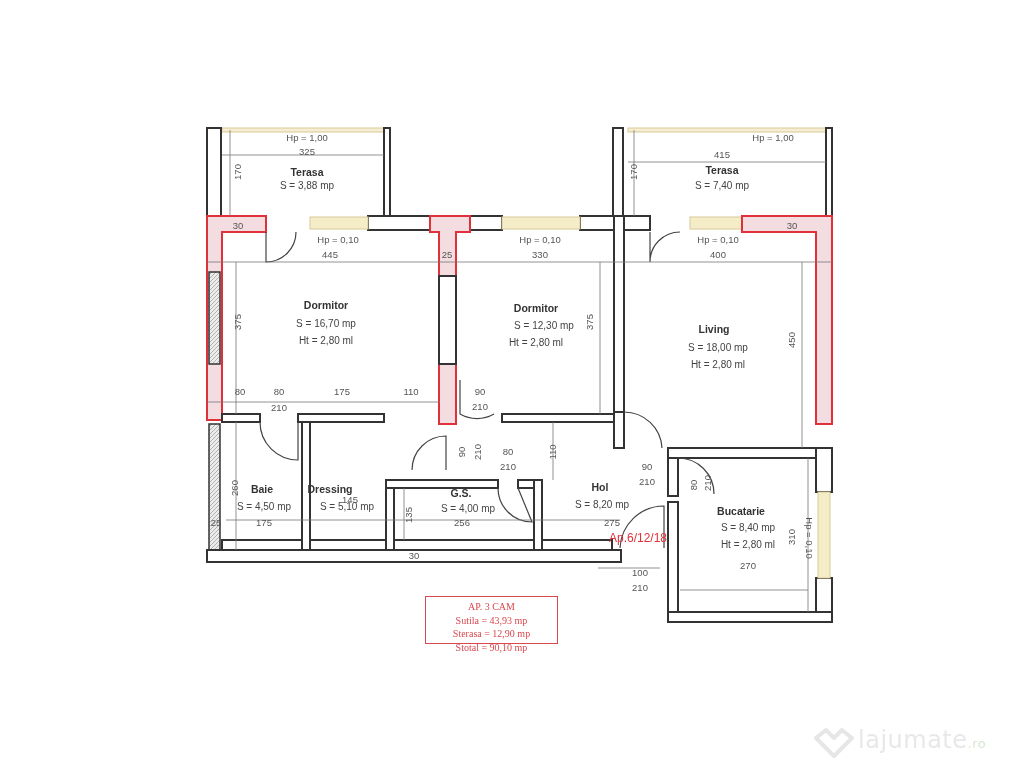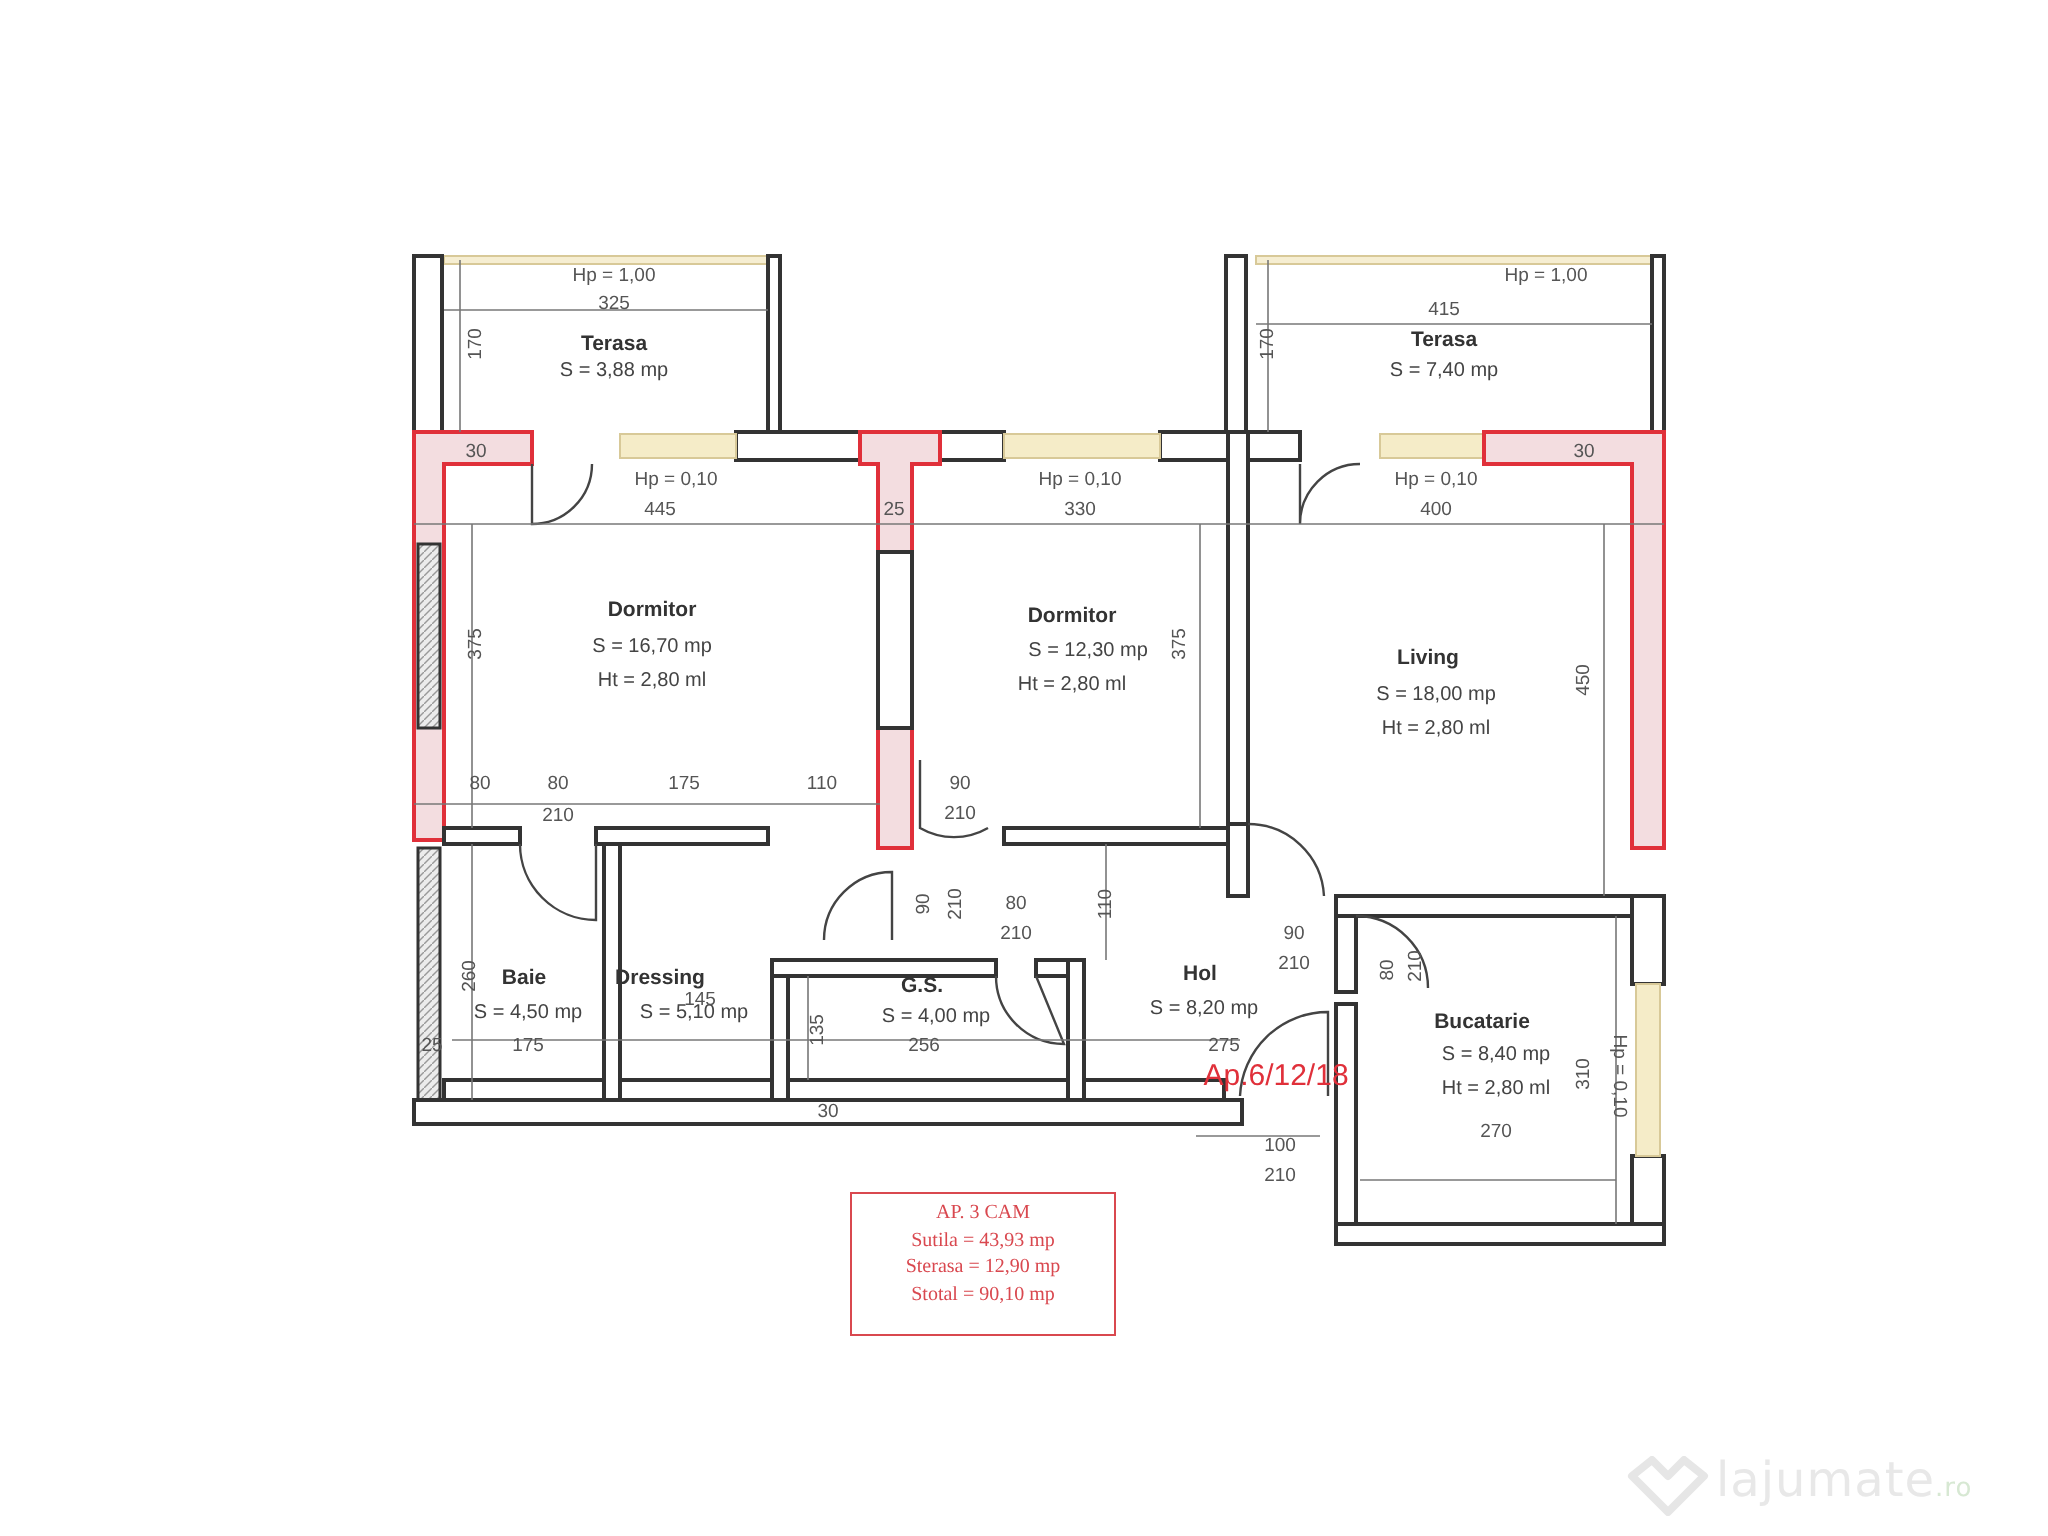--- a/index.html
+++ b/index.html
@@ -5,22 +5,22 @@
   html, body { margin:0; padding:0; background:#ffffff; }
   body { width:1024px; height:768px; position:relative; overflow:hidden;
          font-family:"Liberation Sans", sans-serif; color:#333; }
   svg#plan { position:absolute; left:0; top:0; }
   .lbl { position:absolute; font-size:10px; color:#444; white-space:nowrap;
          transform:translate(-50%,-50%); text-align:center; line-height:1; }
   .lbl.title { font-weight:bold; font-size:10.5px; color:#333; }
   .lbl.dim { font-size:9.5px; color:#555; }
   .lbl.vert { transform:translate(-50%,-50%) rotate(-90deg); }
   .lbl.vert90 { transform:translate(-50%,-50%) rotate(90deg); }
-  .lbl.red { color:#e0303a; font-size:15px; }
-  .summary { position:absolute; left:425px; top:596px; width:133px; height:72px;
+  .lbl.red { color:#e0303a; font-size:12px; }
+  .summary { position:absolute; left:425px; top:596px; width:133px; height:48px;
              border:1.5px solid #d9484f; box-sizing:border-box;
              font-family:"Liberation Serif", serif; color:#d9484f; font-size:10px;
              text-align:center; line-height:13.5px; padding-top:3px; }
   .watermark { position:absolute; left:812px; top:722px; width:200px; height:40px; }
   .wm-text { position:absolute; left:46px; top:4px; font-size:24px; color:#e8e8e8;
              font-family:"DejaVu Sans", sans-serif; letter-spacing:0.5px; }
   .wm-ro { font-size:13px; color:#d7e8d3; }
 </style>
 </head>
 <body>

